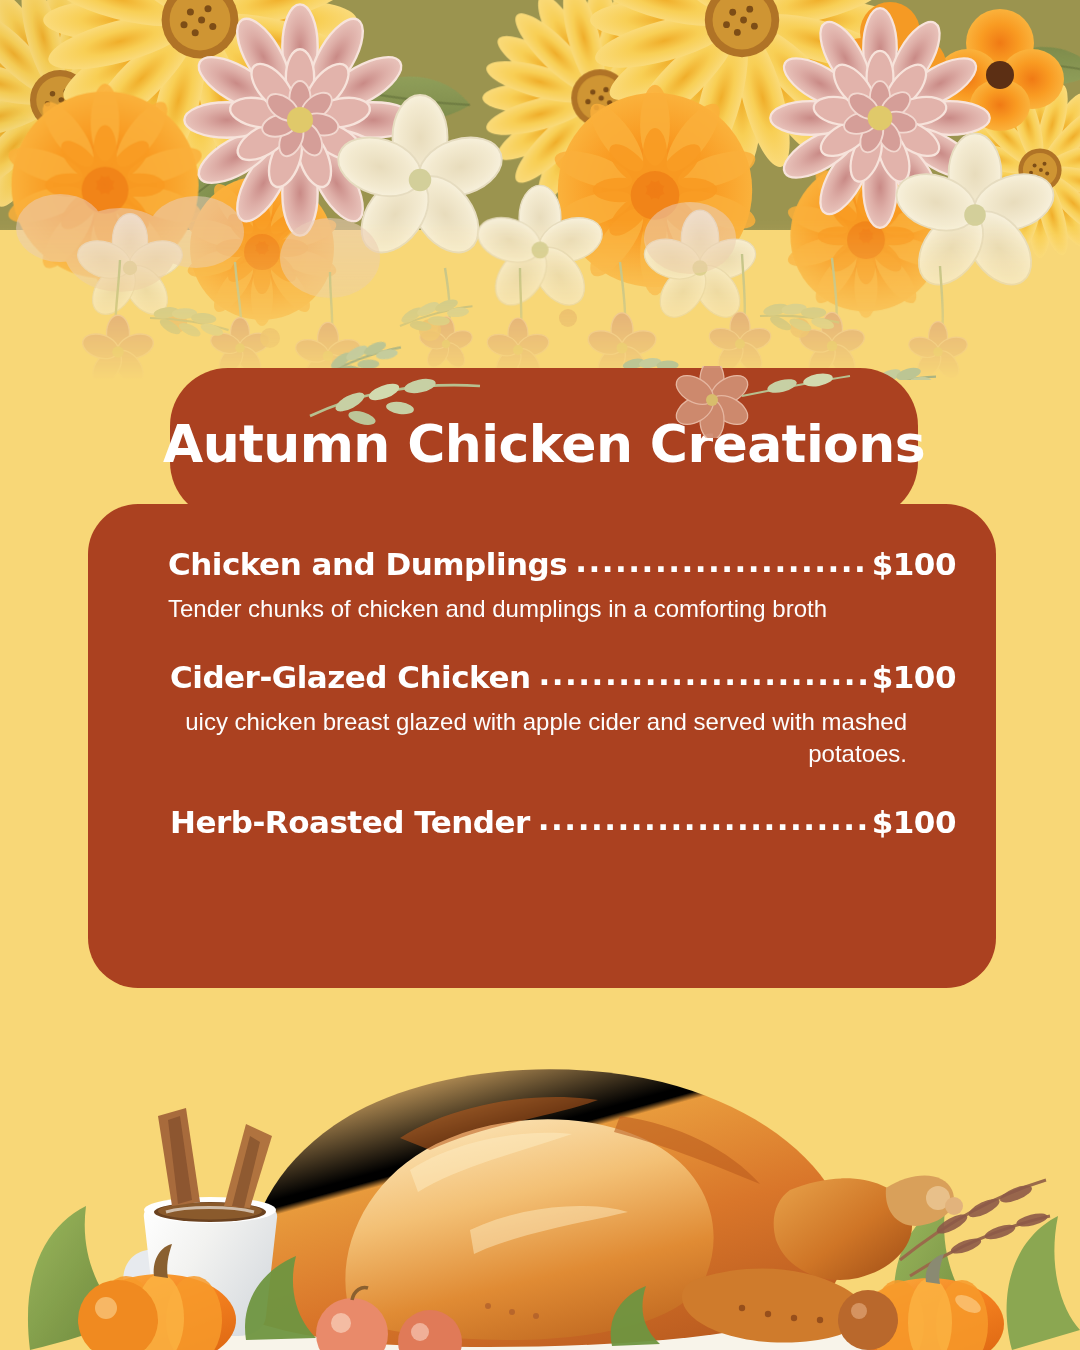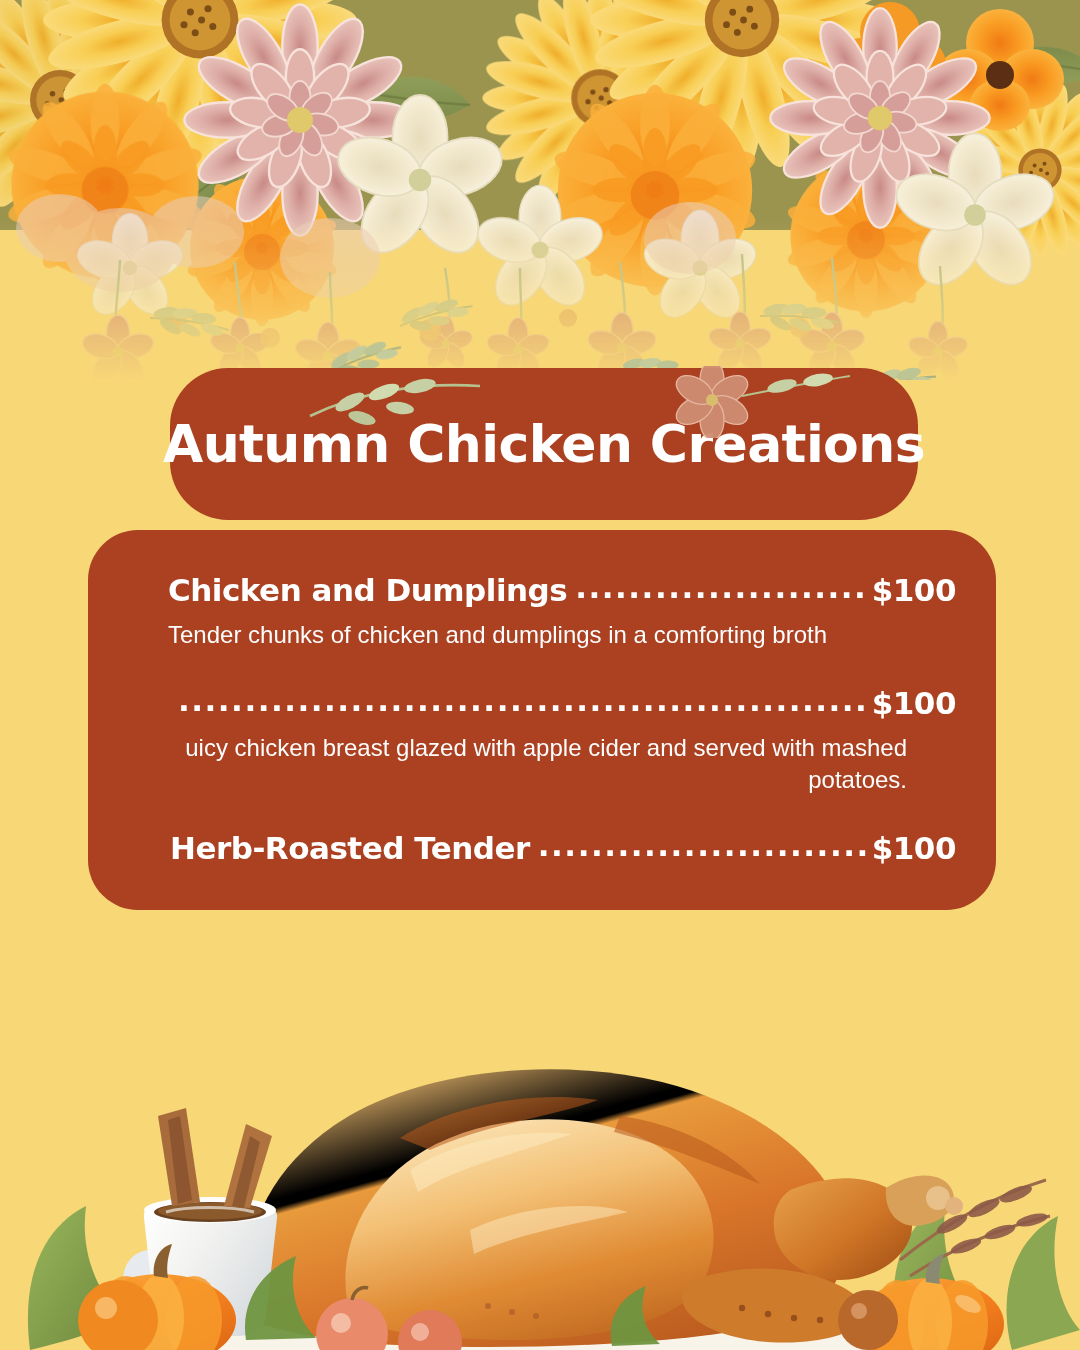--- a/index.html
+++ b/index.html
@@ -43,22 +43,22 @@
     letter-spacing:-0.6px;
     white-space:nowrap;
     text-align:center;
     font-family:"DejaVu Sans", sans-serif;
   }
   .banner-sprig { position:absolute; z-index:4; pointer-events:none; }
 
   
   .menu-card {
     position:absolute;
-    left:88px; top:530px;
-    width:908px; height:380px;
+    left:88px; top:504px;
+    width:908px; height:484px;
     background:#ab4120;
     border-radius:50px;
     z-index:3;
     padding:42px 0 0 0;
   }
   .menu-item { position:relative; padding:0 40px 0 80px; }
   .item-head {
     display:flex;
     align-items:baseline;
     color:#ffffff;
@@ -429,20 +429,21 @@
       <div class="item-head">
         <span class="item-name">Chicken and Dumplings</span>
         <span class="leader">......................................................</span>
         <span class="item-price">$100</span>
       </div>
       <div class="item-desc">Tender chunks of chicken and dumplings in a comforting broth</div>
     </div>
 
     <div class="menu-item i2">
       <div class="item-head">
+        <span class="item-name">Cider-Glazed Chicken</span>
         <span class="leader">......................................................</span>
         <span class="item-price">$100</span>
       </div>
       <div class="item-desc">uicy chicken breast glazed with apple cider and served with mashed potatoes.</div>
     </div>
 
     <div class="menu-item i3">
       <div class="item-head">
         <span class="item-name">Herb-Roasted Tender</span>
         <span class="leader">......................................................</span>

